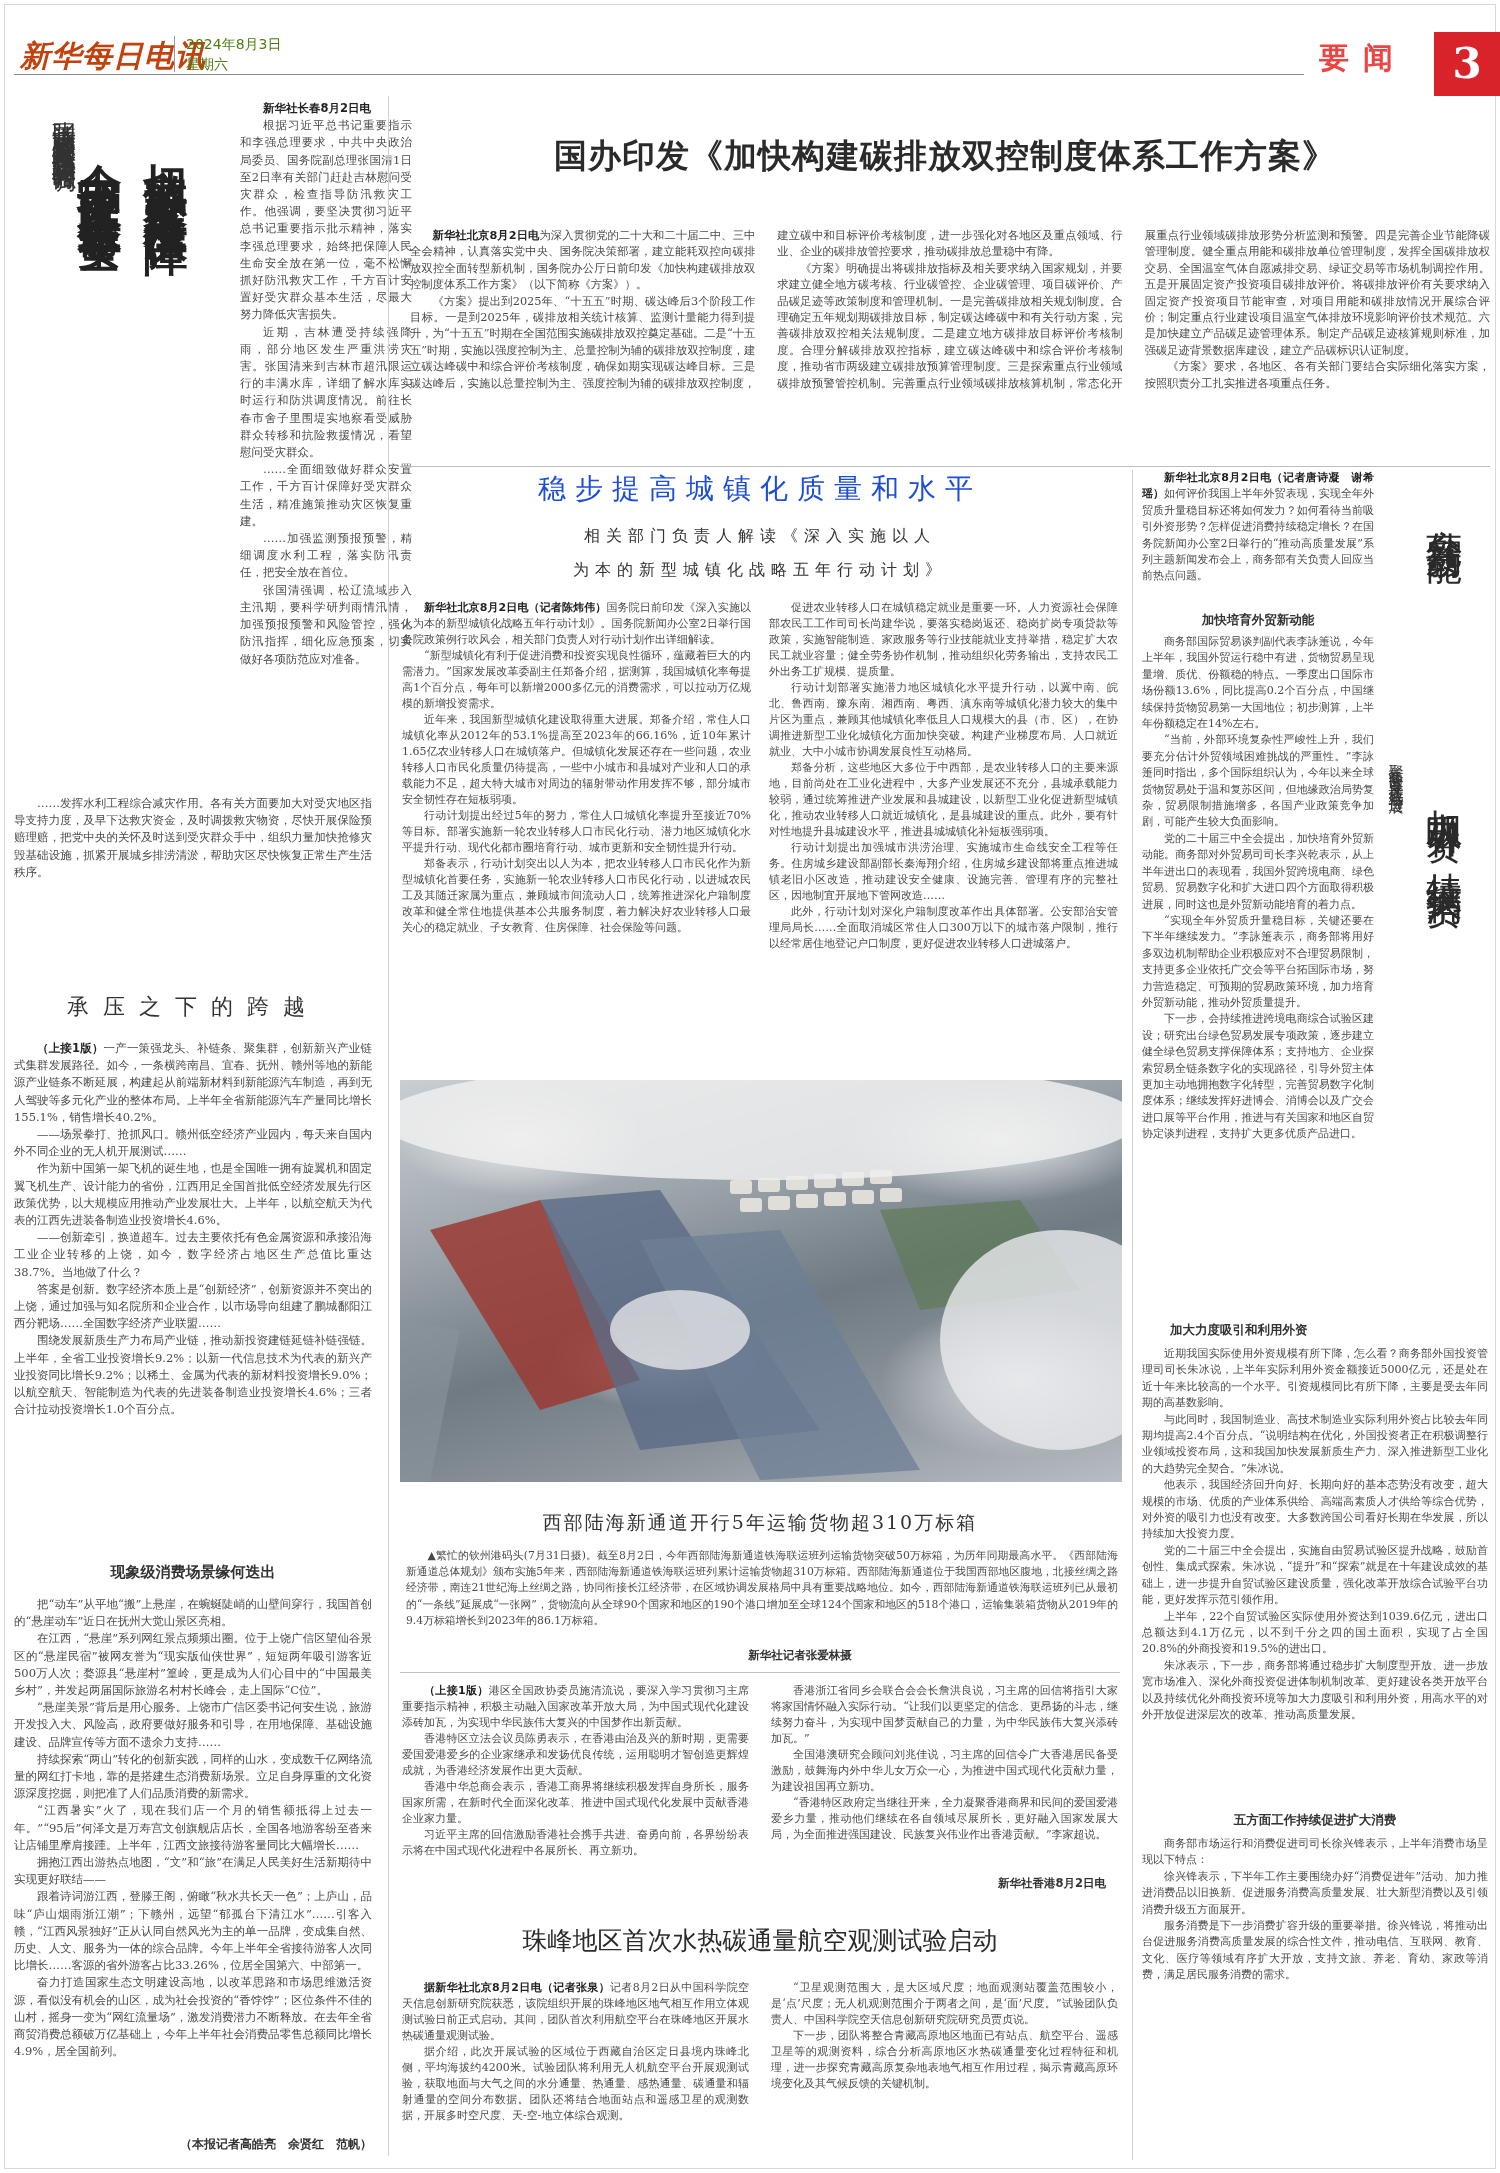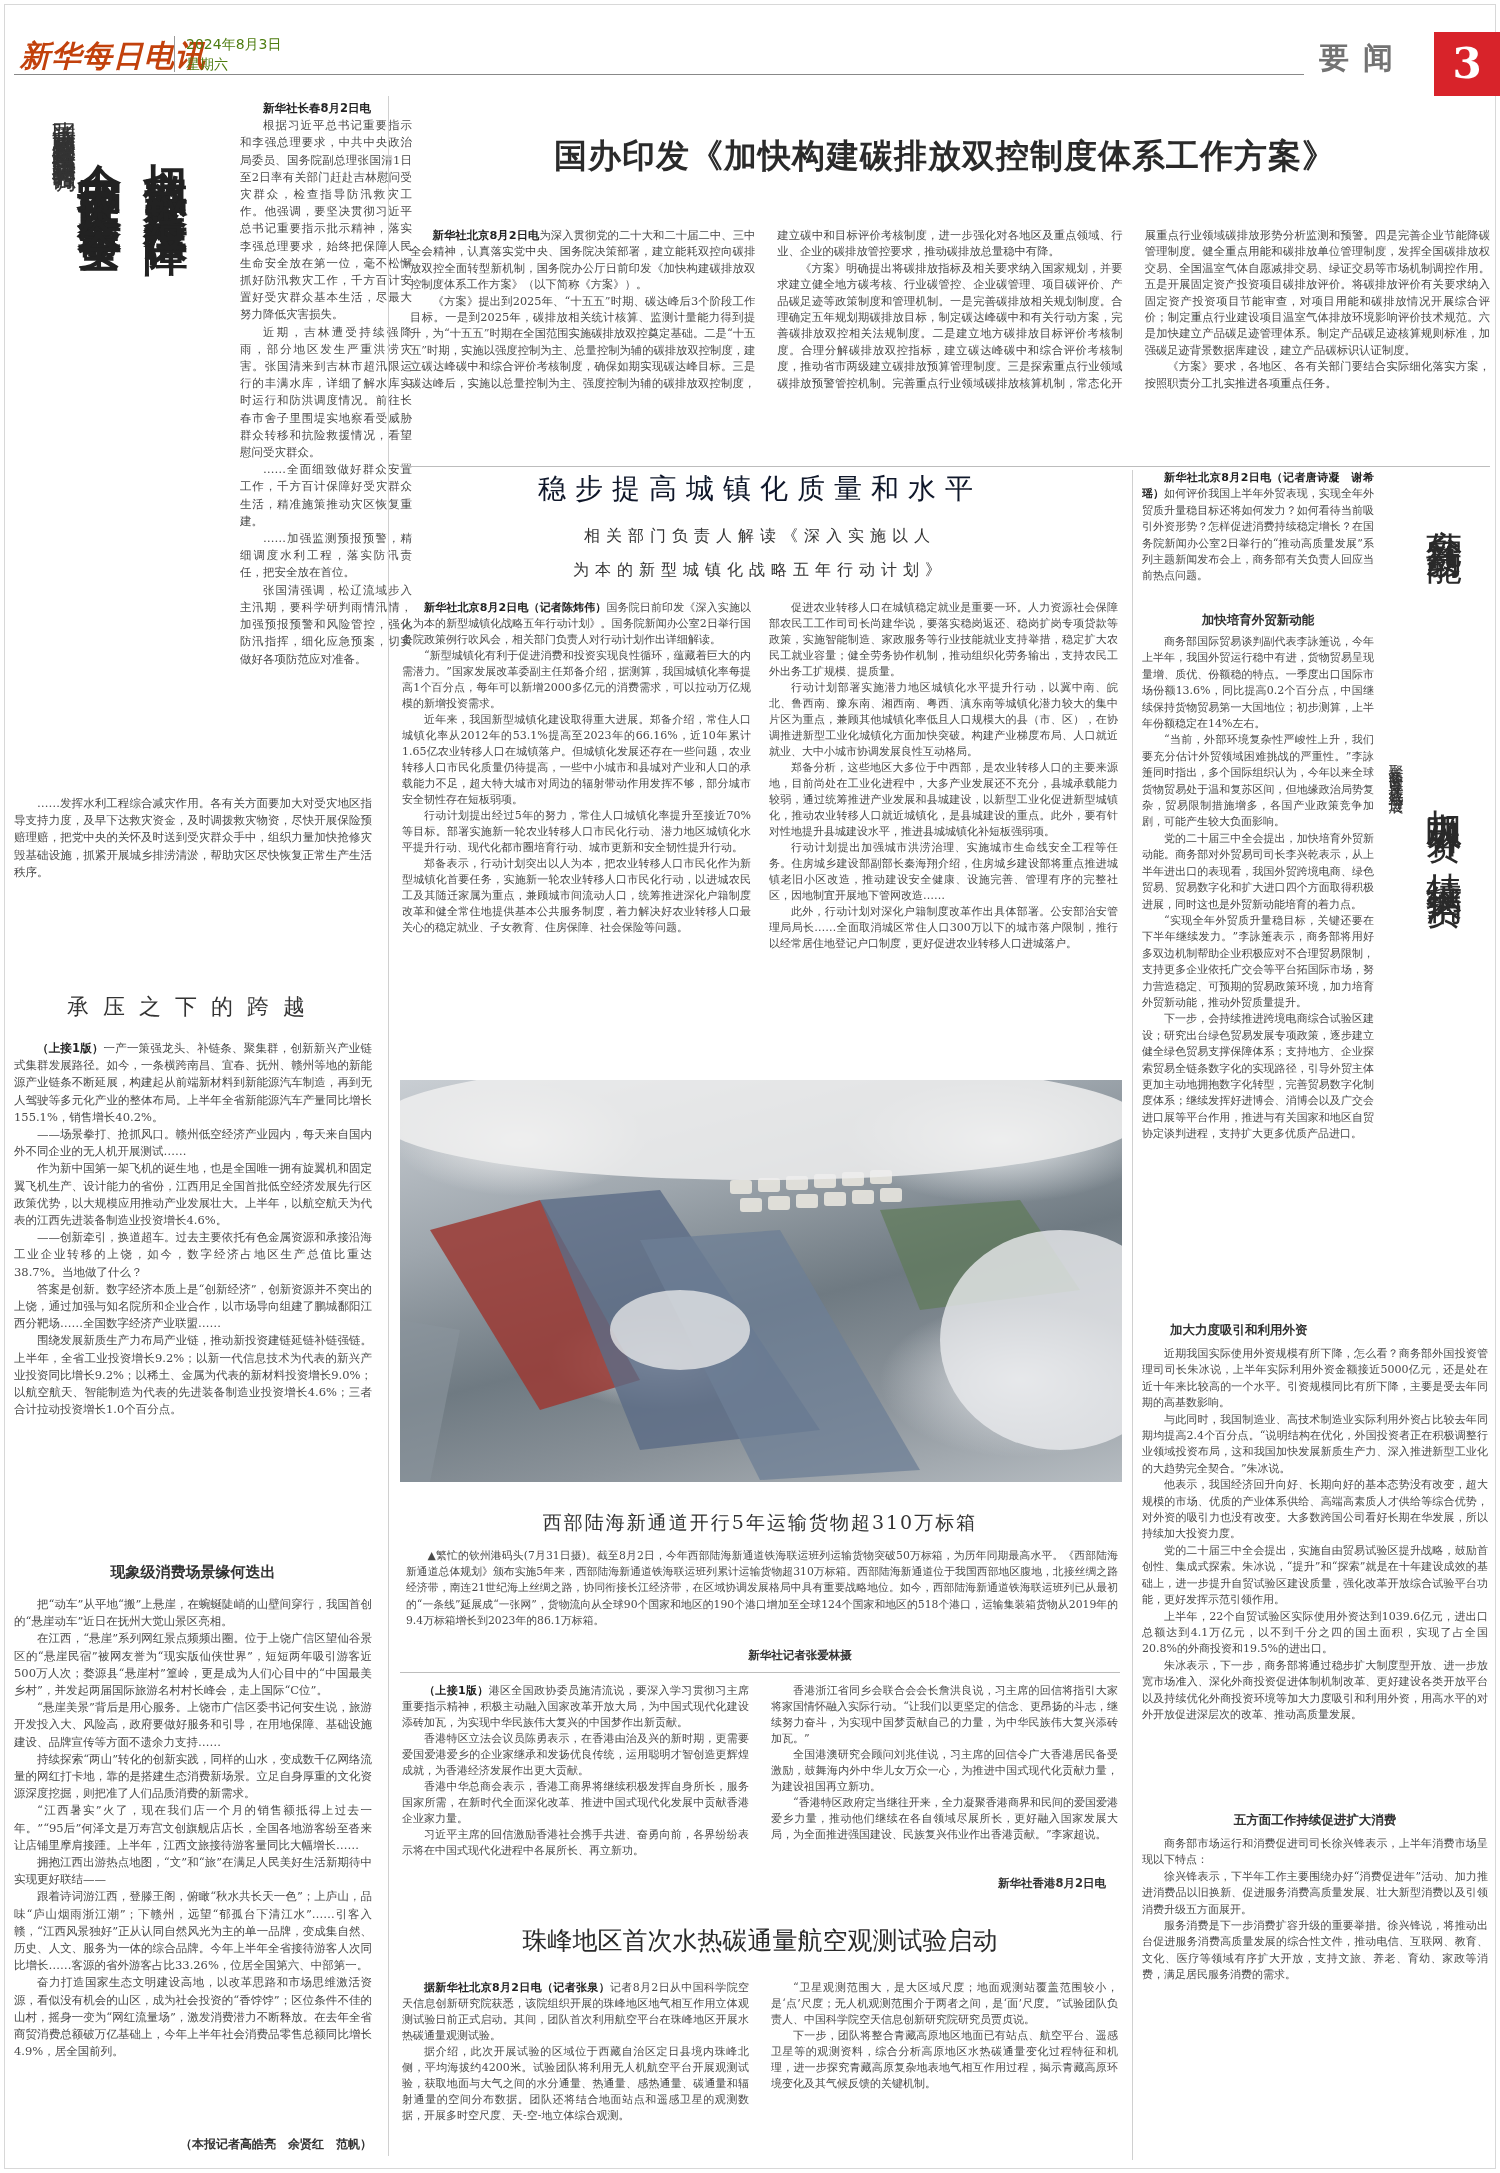--- a/index.html
+++ b/index.html
@@ -7,21 +7,21 @@
     width: 1500px; height: 2173px; background: #ffffff; position: relative; overflow: hidden;
     font-family: "DejaVu Serif", "Liberation Serif", serif; color: #3a3a3a;
   }
   .page-border { position: absolute; left: 4px; top: 4px; right: 4px; bottom: 4px; border: 1px solid #d8d8d8; pointer-events: none; }
   
   .masthead { position: absolute; left: 14px; top: 30px; width: 1472px; height: 48px; }
   .logo { position: absolute; left: 6px; top: 6px; font-family: "DejaVu Serif", serif; font-weight: bold; font-size: 30px; color: #c2410c; font-style: italic; letter-spacing: 1px; }
   .logo-sep { position: absolute; left: 160px; top: 6px; width: 1px; height: 36px; background: #999; }
   .date-block { position: absolute; left: 172px; top: 4px; font-family: "DejaVu Sans", sans-serif; font-size: 14px; color: #4d7c0f; line-height: 20px; }
   .masthead-rule { position: absolute; left: 0; top: 44px; width: 1290px; height: 1px; background: #888; }
-  .section-name { position: absolute; left: 1305px; top: 8px; font-size: 30px; color: #737373; font-weight: bold; letter-spacing: 14px; }
+  .section-name { position: absolute; left: 1305px; top: 8px; font-size: 30px; color: #ef4444; font-weight: bold; letter-spacing: 14px; }
   .page-num { position: absolute; left: 1420px; top: 2px; width: 66px; height: 64px; background: #d8232a; color: #fff; font-size: 42px; font-weight: bold; text-align: center; line-height: 64px; }
 
   .vcol { position: absolute; writing-mode: vertical-rl; text-orientation: upright; }
   .txt { position: absolute; font-family: "DejaVu Serif", serif; font-size: 11.5px; line-height: 17.2px; color: #4a4a4a; text-align: justify; overflow: hidden; }
   .txt p { text-indent: 2em; }
   .txt b { color: #222; font-family: "DejaVu Sans", sans-serif; }
   .h-sub { position: absolute; font-family: "DejaVu Sans", sans-serif; font-weight: bold; font-size: 15px; color: #333; text-align: center; }
   .rule { position: absolute; background: #bdbdbd; height: 1px; }
   .vrule { position: absolute; background: #d0d0d0; width: 1px; }
   .photo {
@@ -101,21 +101,21 @@
     <p><b>新华社北京8月2日电</b><span>为深入贯彻党的二十大和二十届二中、三中全会精神，认真落实党中央、国务院决策部署，建立能耗双控向碳排放双控全面转型新机制，国务院办公厅日前印发《加快构建碳排放双控制度体系工作方案》（以下简称《方案》）。</span></p>
     <p>《方案》提出到2025年、“十五五”时期、碳达峰后3个阶段工作目标。一是到2025年，碳排放相关统计核算、监测计量能力得到提升，为“十五五”时期在全国范围实施碳排放双控奠定基础。二是“十五五”时期，实施以强度控制为主、总量控制为辅的碳排放双控制度，建立碳达峰碳中和综合评价考核制度，确保如期实现碳达峰目标。三是碳达峰后，实施以总量控制为主、强度控制为辅的碳排放双控制度，建立碳中和目标评价考核制度，进一步强化对各地区及重点领域、行业、企业的碳排放管控要求，推动碳排放总量稳中有降。</p>
     <p>《方案》明确提出将碳排放指标及相关要求纳入国家规划，并要求建立健全地方碳考核、行业碳管控、企业碳管理、项目碳评价、产品碳足迹等政策制度和管理机制。一是完善碳排放相关规划制度。合理确定五年规划期碳排放目标，制定碳达峰碳中和有关行动方案，完善碳排放双控相关法规制度。二是建立地方碳排放目标评价考核制度。合理分解碳排放双控指标，建立碳达峰碳中和综合评价考核制度，推动省市两级建立碳排放预算管理制度。三是探索重点行业领域碳排放预警管控机制。完善重点行业领域碳排放核算机制，常态化开展重点行业领域碳排放形势分析监测和预警。四是完善企业节能降碳管理制度。健全重点用能和碳排放单位管理制度，发挥全国碳排放权交易、全国温室气体自愿减排交易、绿证交易等市场机制调控作用。五是开展固定资产投资项目碳排放评价。将碳排放评价有关要求纳入固定资产投资项目节能审查，对项目用能和碳排放情况开展综合评价；制定重点行业建设项目温室气体排放环境影响评价技术规范。六是加快建立产品碳足迹管理体系。制定产品碳足迹核算规则标准，加强碳足迹背景数据库建设，建立产品碳标识认证制度。</p>
     <p>《方案》要求，各地区、各有关部门要结合实际细化落实方案，按照职责分工扎实推进各项重点任务。</p>
   </div>
 </section>
 
 <div class="rule" style="left:400px; top:466px; width:1090px;"></div>
 
 <section>
-  <h2 style="position:absolute; left:400px; top:470px; width:720px; text-align:center; font-family:'DejaVu Sans',sans-serif; font-size:28px; letter-spacing:9px; color:#0f172a; font-weight:normal;">稳步提高城镇化质量和水平</h2>
+  <h2 style="position:absolute; left:400px; top:470px; width:720px; text-align:center; font-family:'DejaVu Sans',sans-serif; font-size:28px; letter-spacing:9px; color:#1d4ed8; font-weight:normal;">稳步提高城镇化质量和水平</h2>
   <div style="position:absolute; left:400px; top:526px; width:720px; text-align:center; font-family:'DejaVu Sans',sans-serif; font-size:16px; letter-spacing:6px; color:#333;">相关部门负责人解读《深入实施以人</div>
   <div style="position:absolute; left:400px; top:560px; width:720px; text-align:center; font-family:'DejaVu Sans',sans-serif; font-size:16px; letter-spacing:6px; color:#333;">为本的新型城镇化战略五年行动计划》</div>
   <div class="txt" style="left:402px; top:600px; width:716px; height:468px; column-count:2; column-gap:18px; font-size:11px; line-height:16px;">
     <p><b>新华社北京8月2日电（记者陈炜伟）</b><span>国务院日前印发《深入实施以人为本的新型城镇化战略五年行动计划》。国务院新闻办公室2日举行国务院政策例行吹风会，相关部门负责人对行动计划作出详细解读。</span></p>
     <p>“新型城镇化有利于促进消费和投资实现良性循环，蕴藏着巨大的内需潜力。”国家发展改革委副主任郑备介绍，据测算，我国城镇化率每提高1个百分点，每年可以新增2000多亿元的消费需求，可以拉动万亿规模的新增投资需求。</p>
     <p>近年来，我国新型城镇化建设取得重大进展。郑备介绍，常住人口城镇化率从2012年的53.1%提高至2023年的66.16%，近10年累计1.65亿农业转移人口在城镇落户。但城镇化发展还存在一些问题，农业转移人口市民化质量仍待提高，一些中小城市和县城对产业和人口的承载能力不足，超大特大城市对周边的辐射带动作用发挥不够，部分城市安全韧性存在短板弱项。</p>
     <p>行动计划提出经过5年的努力，常住人口城镇化率提升至接近70%等目标。部署实施新一轮农业转移人口市民化行动、潜力地区城镇化水平提升行动、现代化都市圈培育行动、城市更新和安全韧性提升行动。</p>
     <p>郑备表示，行动计划突出以人为本，把农业转移人口市民化作为新型城镇化首要任务，实施新一轮农业转移人口市民化行动，以进城农民工及其随迁家属为重点，兼顾城市间流动人口，统筹推进深化户籍制度改革和健全常住地提供基本公共服务制度，着力解决好农业转移人口最关心的稳定就业、子女教育、住房保障、社会保险等问题。</p>
     <p>促进农业转移人口在城镇稳定就业是重要一环。人力资源社会保障部农民工工作司司长尚建华说，要落实稳岗返还、稳岗扩岗专项贷款等政策，实施智能制造、家政服务等行业技能就业支持举措，稳定扩大农民工就业容量；健全劳务协作机制，推动组织化劳务输出，支持农民工外出务工扩规模、提质量。</p>
     <p>行动计划部署实施潜力地区城镇化水平提升行动，以冀中南、皖北、鲁西南、豫东南、湘西南、粤西、滇东南等城镇化潜力较大的集中片区为重点，兼顾其他城镇化率低且人口规模大的县（市、区），在协调推进新型工业化城镇化方面加快突破。构建产业梯度布局、人口就近就业、大中小城市协调发展良性互动格局。</p>

